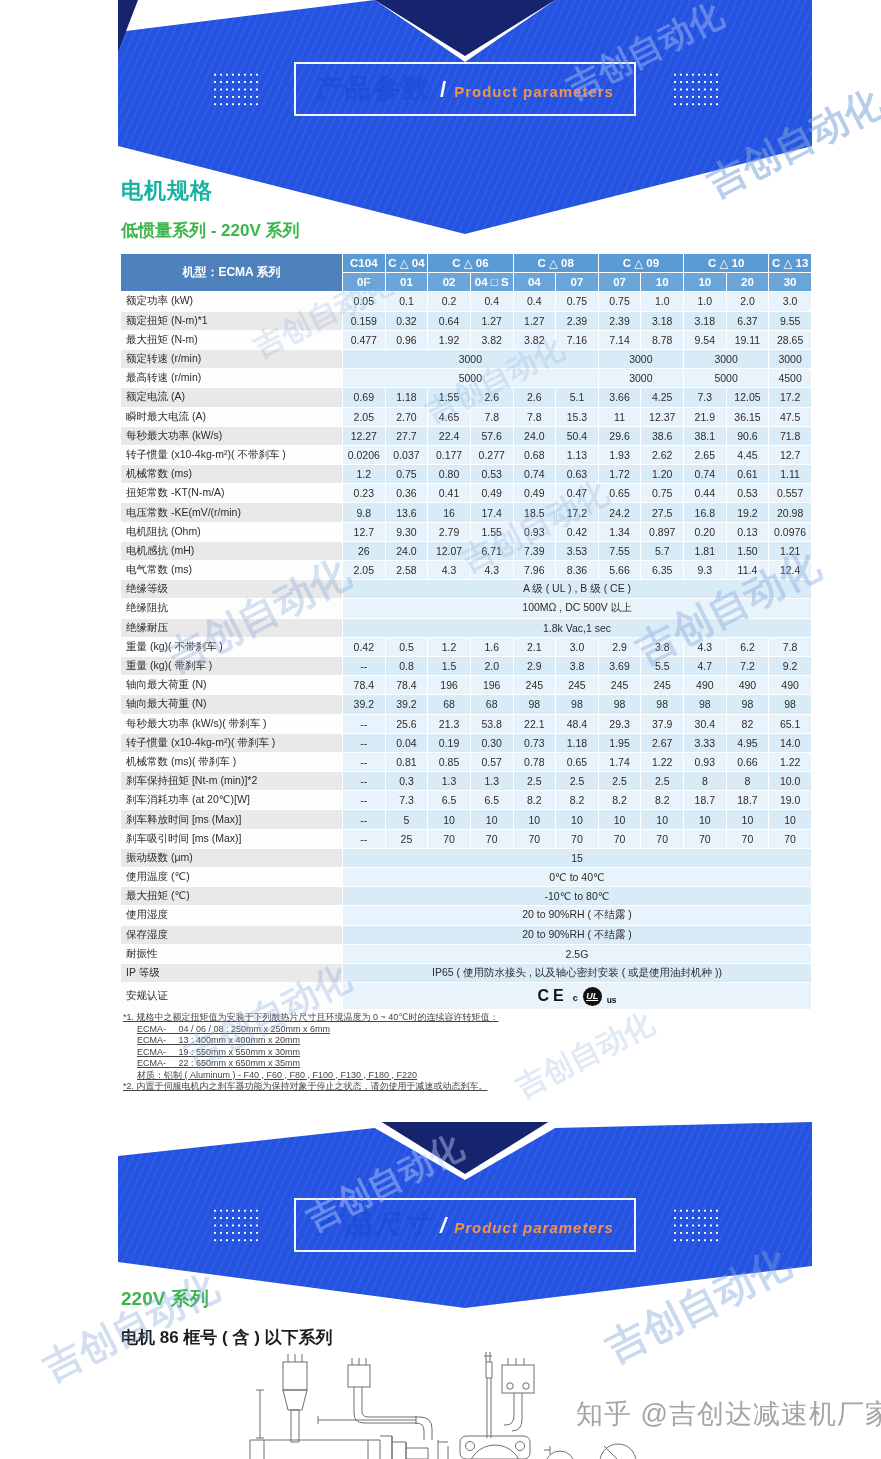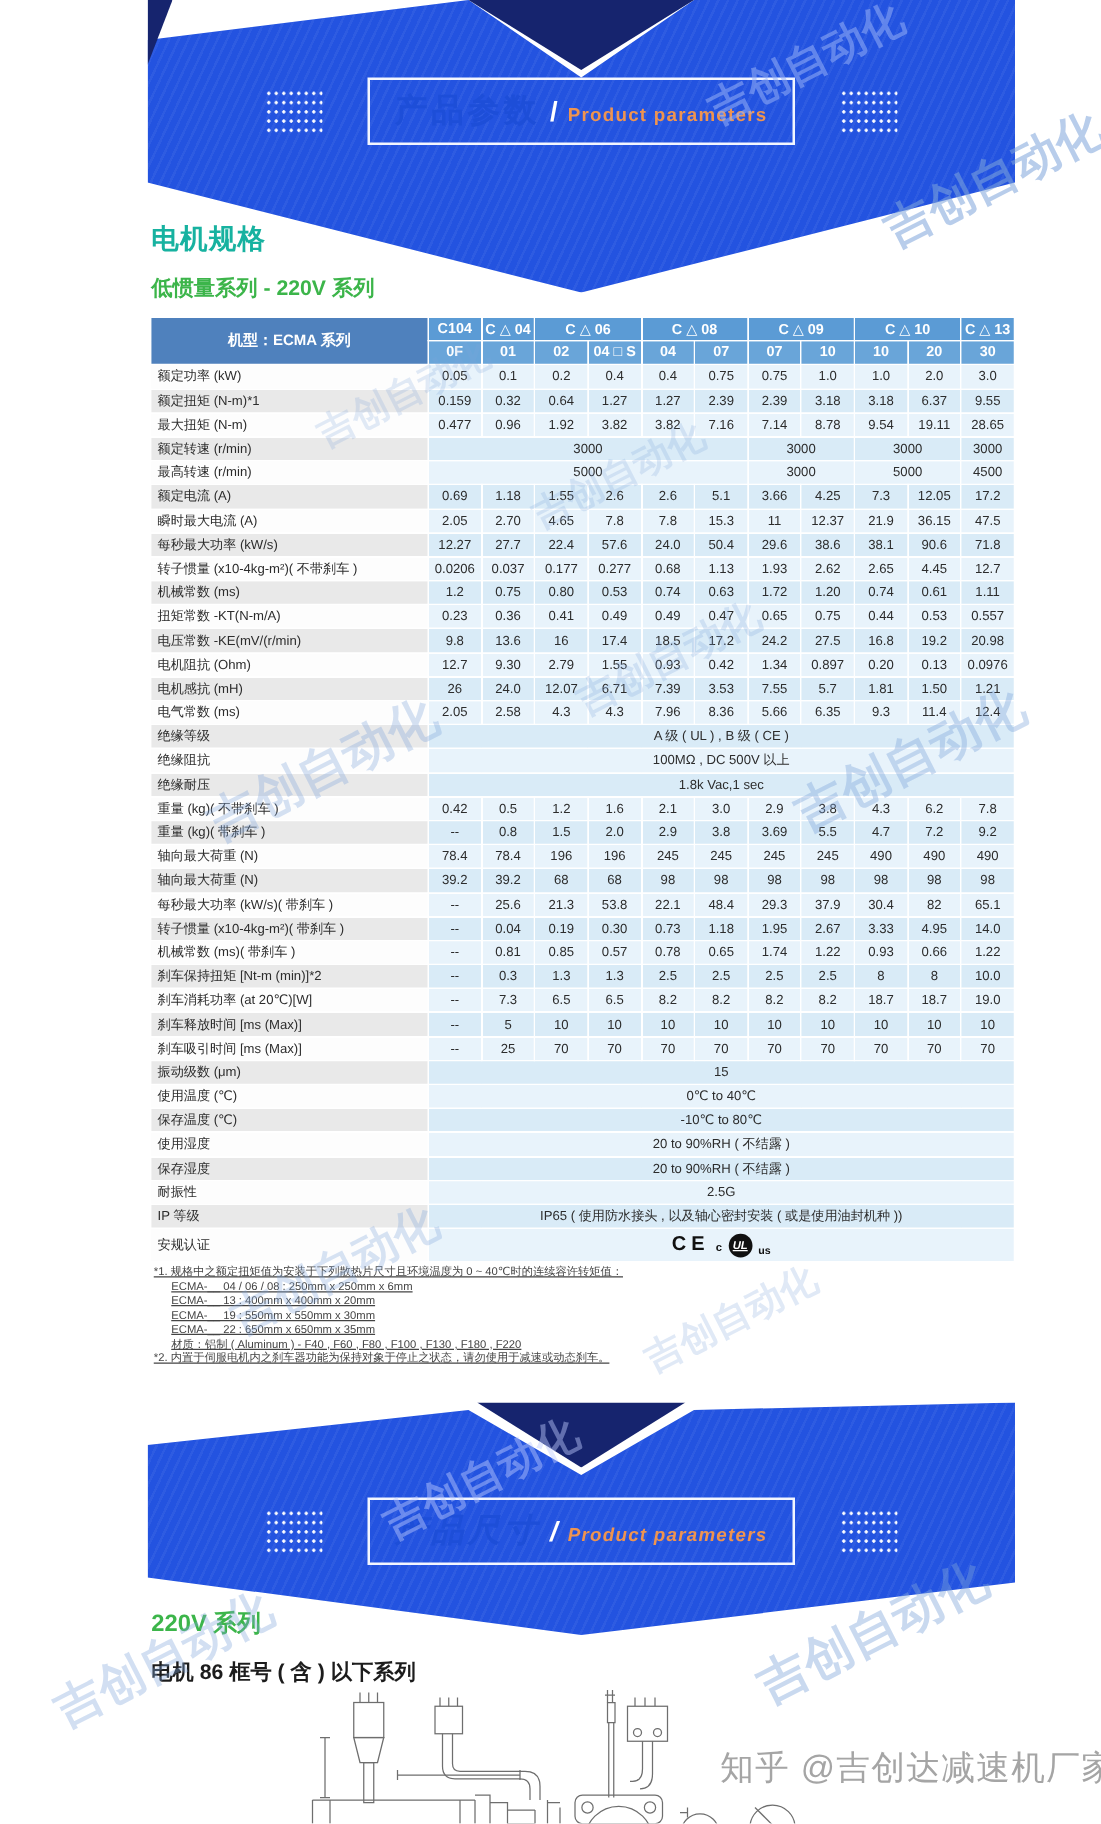--- a/index.html
+++ b/index.html
@@ -501,21 +501,21 @@
           </tr>
           <tr>
             <th class="lab odd">振动级数 (μm)</th>
             <td colspan="11" class="odd">15</td>
           </tr>
           <tr>
             <th class="lab even">使用温度 (℃)</th>
             <td colspan="11" class="even">0℃ to 40℃</td>
           </tr>
           <tr>
-            <th class="lab odd">保存温度 (℃)</th>
+            <th class="lab odd">最大扭矩 (℃)</th>
             <td colspan="11" class="odd">-10℃ to 80℃</td>
           </tr>
           <tr>
             <th class="lab even">使用湿度</th>
             <td colspan="11" class="even">20 to 90%RH ( 不结露 )</td>
           </tr>
           <tr>
             <th class="lab odd">保存湿度</th>
             <td colspan="11" class="odd">20 to 90%RH ( 不结露 )</td>
           </tr>

